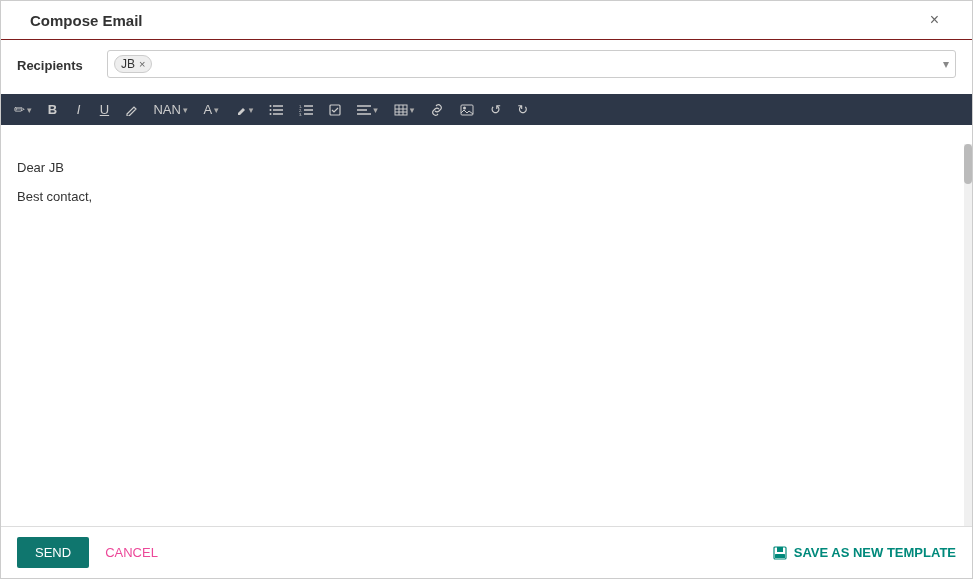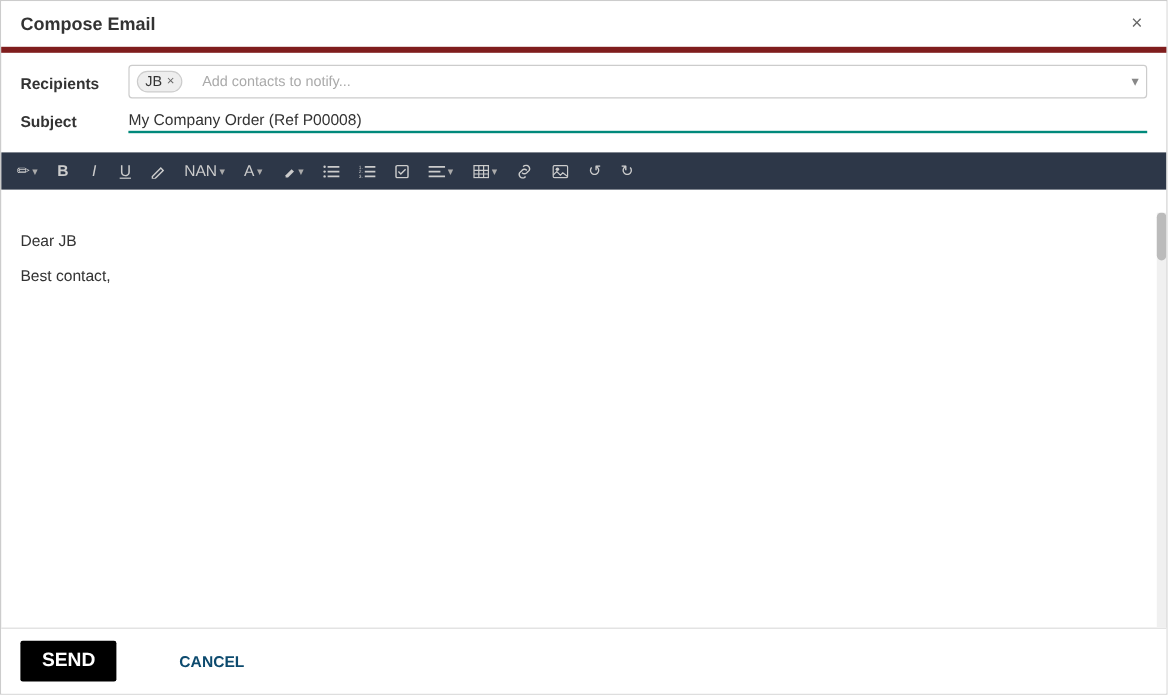--- a/index.html
+++ b/index.html
@@ -19,22 +19,22 @@
       height: 579px;
       display: flex;
       flex-direction: column;
       border: 1px solid #ccc;
       position: relative;
     }
     .modal-header {
       display: flex;
       justify-content: space-between;
       align-items: center;
-      padding: 10px 16px;
-      border-bottom: 5px solid #7f1d1d;
+      padding: 10px 29px;
+      border-bottom: 1px solid #7f1d1d;
       background: #fff;
     }
     .modal-title {
       font-size: 15px;
       font-weight: bold;
       color: #333;
     }
     .close-btn {
       cursor: pointer;
       font-size: 16px;
@@ -83,21 +83,21 @@
       position: relative;
     }
     .recipient-tag {
       display: inline-flex;
       align-items: center;
       background: #eee;
       border: 1px solid #ccc;
       border-radius: 10px;
       padding: 1px 6px;
       font-size: 12px;
-      margin-right: 16px;
+      margin-right: 0;
       color: #333;
     }
     .tag-remove {
       margin-left: 4px;
       cursor: pointer;
       font-size: 11px;
       color: #666;
     }
     .recipients-placeholder {
       color: #aaa;
@@ -166,39 +166,38 @@
       text-decoration: none;
     }
     .modal-footer {
       display: flex;
       align-items: center;
       padding: 10px 16px;
       border-top: 1px solid #ddd;
       background: #fff;
     }
     .btn-send {
-      background: #000000;
+      background: #0f766e;
       color: #fff;
       border: none;
       padding: 8px 18px;
-      font-size: 16px;
-      font-weight: bold;
+      font-size: 13px;
+      font-weight: normal;
       cursor: pointer;
       border-radius: 2px;
       margin-right: 12px;
     }
     .btn-cancel {
       background: none;
       border: none;
-      color: #0c4a6e;
-      font-size: 13px;
-      font-weight: bold;
+      color: #ec4899;
+      font-size: 13px;
+      font-weight: normal;
       cursor: pointer;
       padding: 8px 4px;
-      margin-left: 36px;
     }
     .btn-save-template {
       margin-left: auto;
       background: none;
       border: none;
       color: #00897b;
       font-size: 13px;
       font-weight: bold;
       cursor: pointer;
       display: flex;
@@ -244,32 +243,25 @@
     <div class="form-section">
 
       <div class="form-row">
         <div class="form-label">Recipients</div>
         <div class="form-field">
           <div class="recipients-input-row">
             <div class="recipient-tag">
               <span>JB</span>
               <span class="tag-remove">×</span>
             </div>
-            <span class="recipients-placeholder">Add contacts to notify...</span>
             <span class="recipients-dropdown-arrow">▾</span>
           </div>
         </div>
       </div>
 
-      <div class="form-row">
-        <div class="form-label">Subject</div>
-        <div class="form-field">
-          <input class="subject-input" type="text" value="My Company Order (Ref P00008)" style="">
-        </div>
-      </div>
     </div>
 
     <div class="toolbar">
       <button class="toolbar-btn has-arrow">✏</button>
       <button class="toolbar-btn" style="font-weight:bold;">B</button>
       <button class="toolbar-btn" style="font-style:italic;">I</button>
       <button class="toolbar-btn" style="text-decoration:underline;">U</button>
       <button class="toolbar-btn">
         <svg width="12" height="12" viewBox="0 0 12 12" fill="none">
             <path d="M2 10l7-7 2 2-7 7H2v-2z" stroke="#ccc" stroke-width="1.2"></path>
@@ -348,14 +340,22 @@
       </div>
       <div class="scrollbar-track">
         <div class="scrollbar-thumb"></div>
       </div>
     </div>
   </div>
 
   <div class="modal-footer">
     <button class="btn-send">SEND</button>
     <button class="btn-cancel">CANCEL</button>
+    <button class="btn-save-template">
+      <svg width="16" height="16" viewBox="0 0 16 16">
+        <rect x="2" y="2" width="12" height="12" rx="1" stroke="#00897b" stroke-width="1.2" fill="none"></rect>
+        <rect x="5" y="2" width="6" height="5" fill="#00897b"></rect>
+        <rect x="3" y="9" width="10" height="4" rx="0.5" fill="#00897b"></rect>
+      </svg>
+      <span>SAVE AS NEW TEMPLATE</span>
+    </button>
   </div>
 </div>
 
 </body></html>

